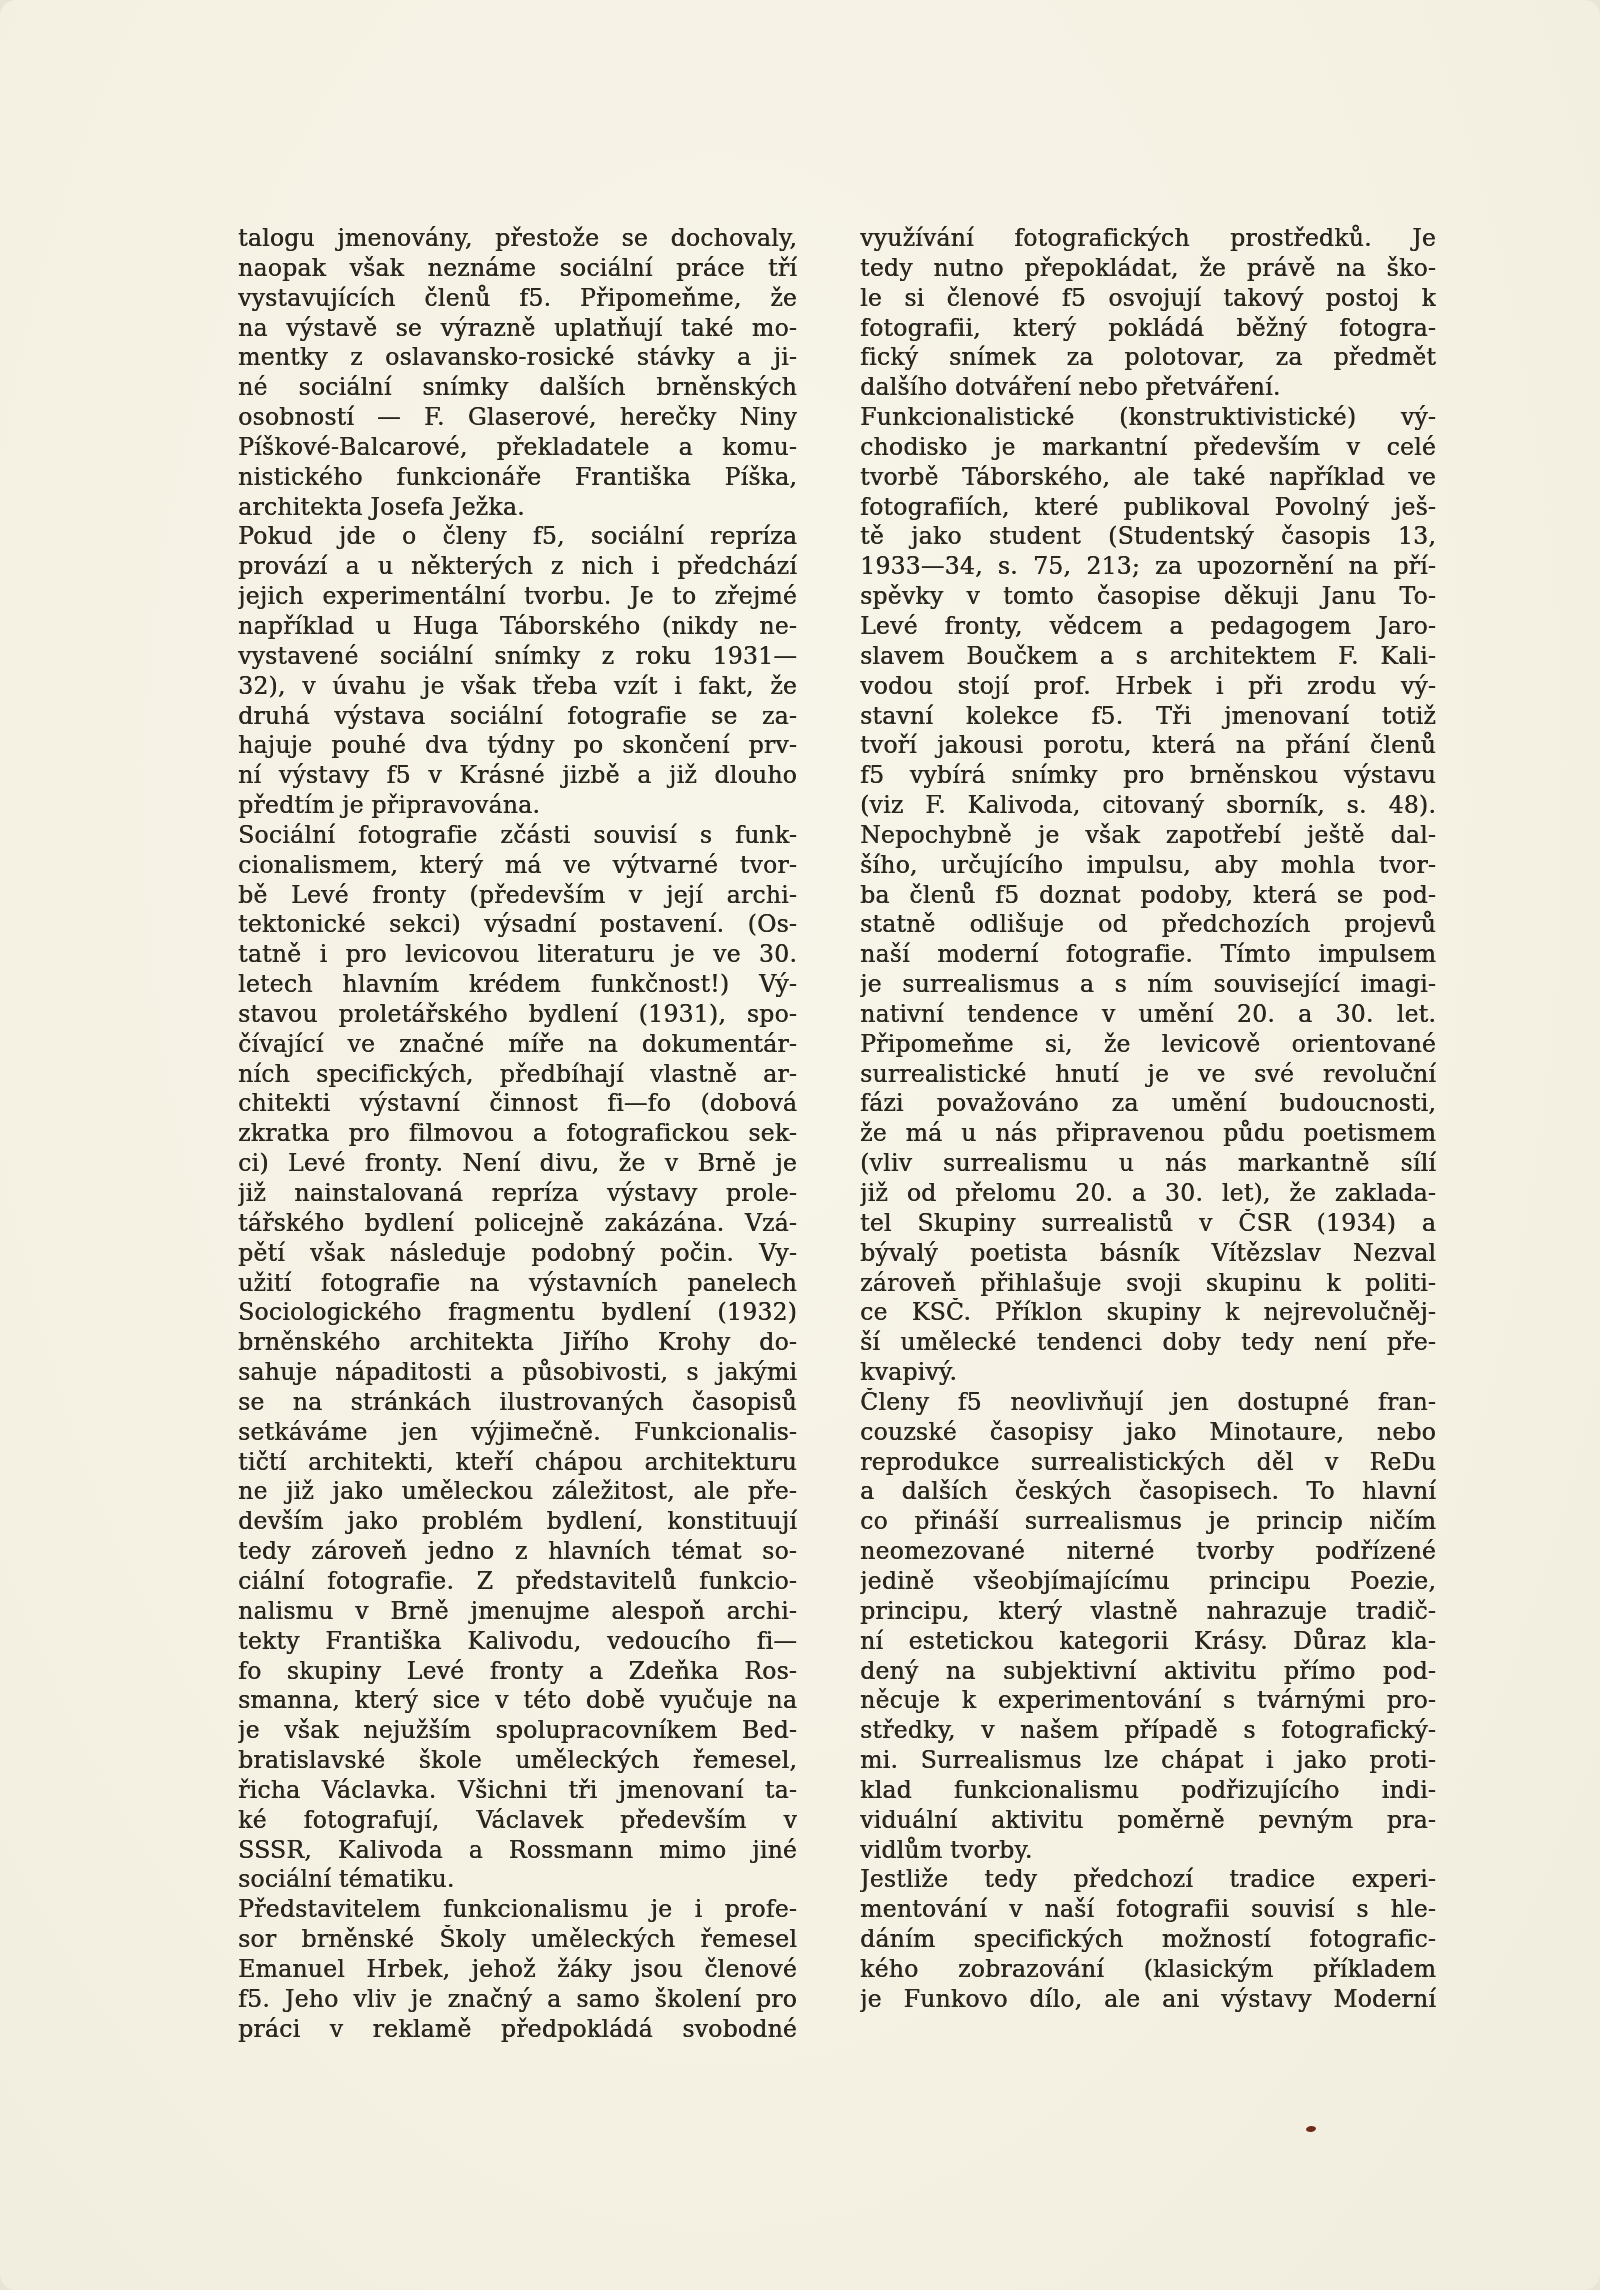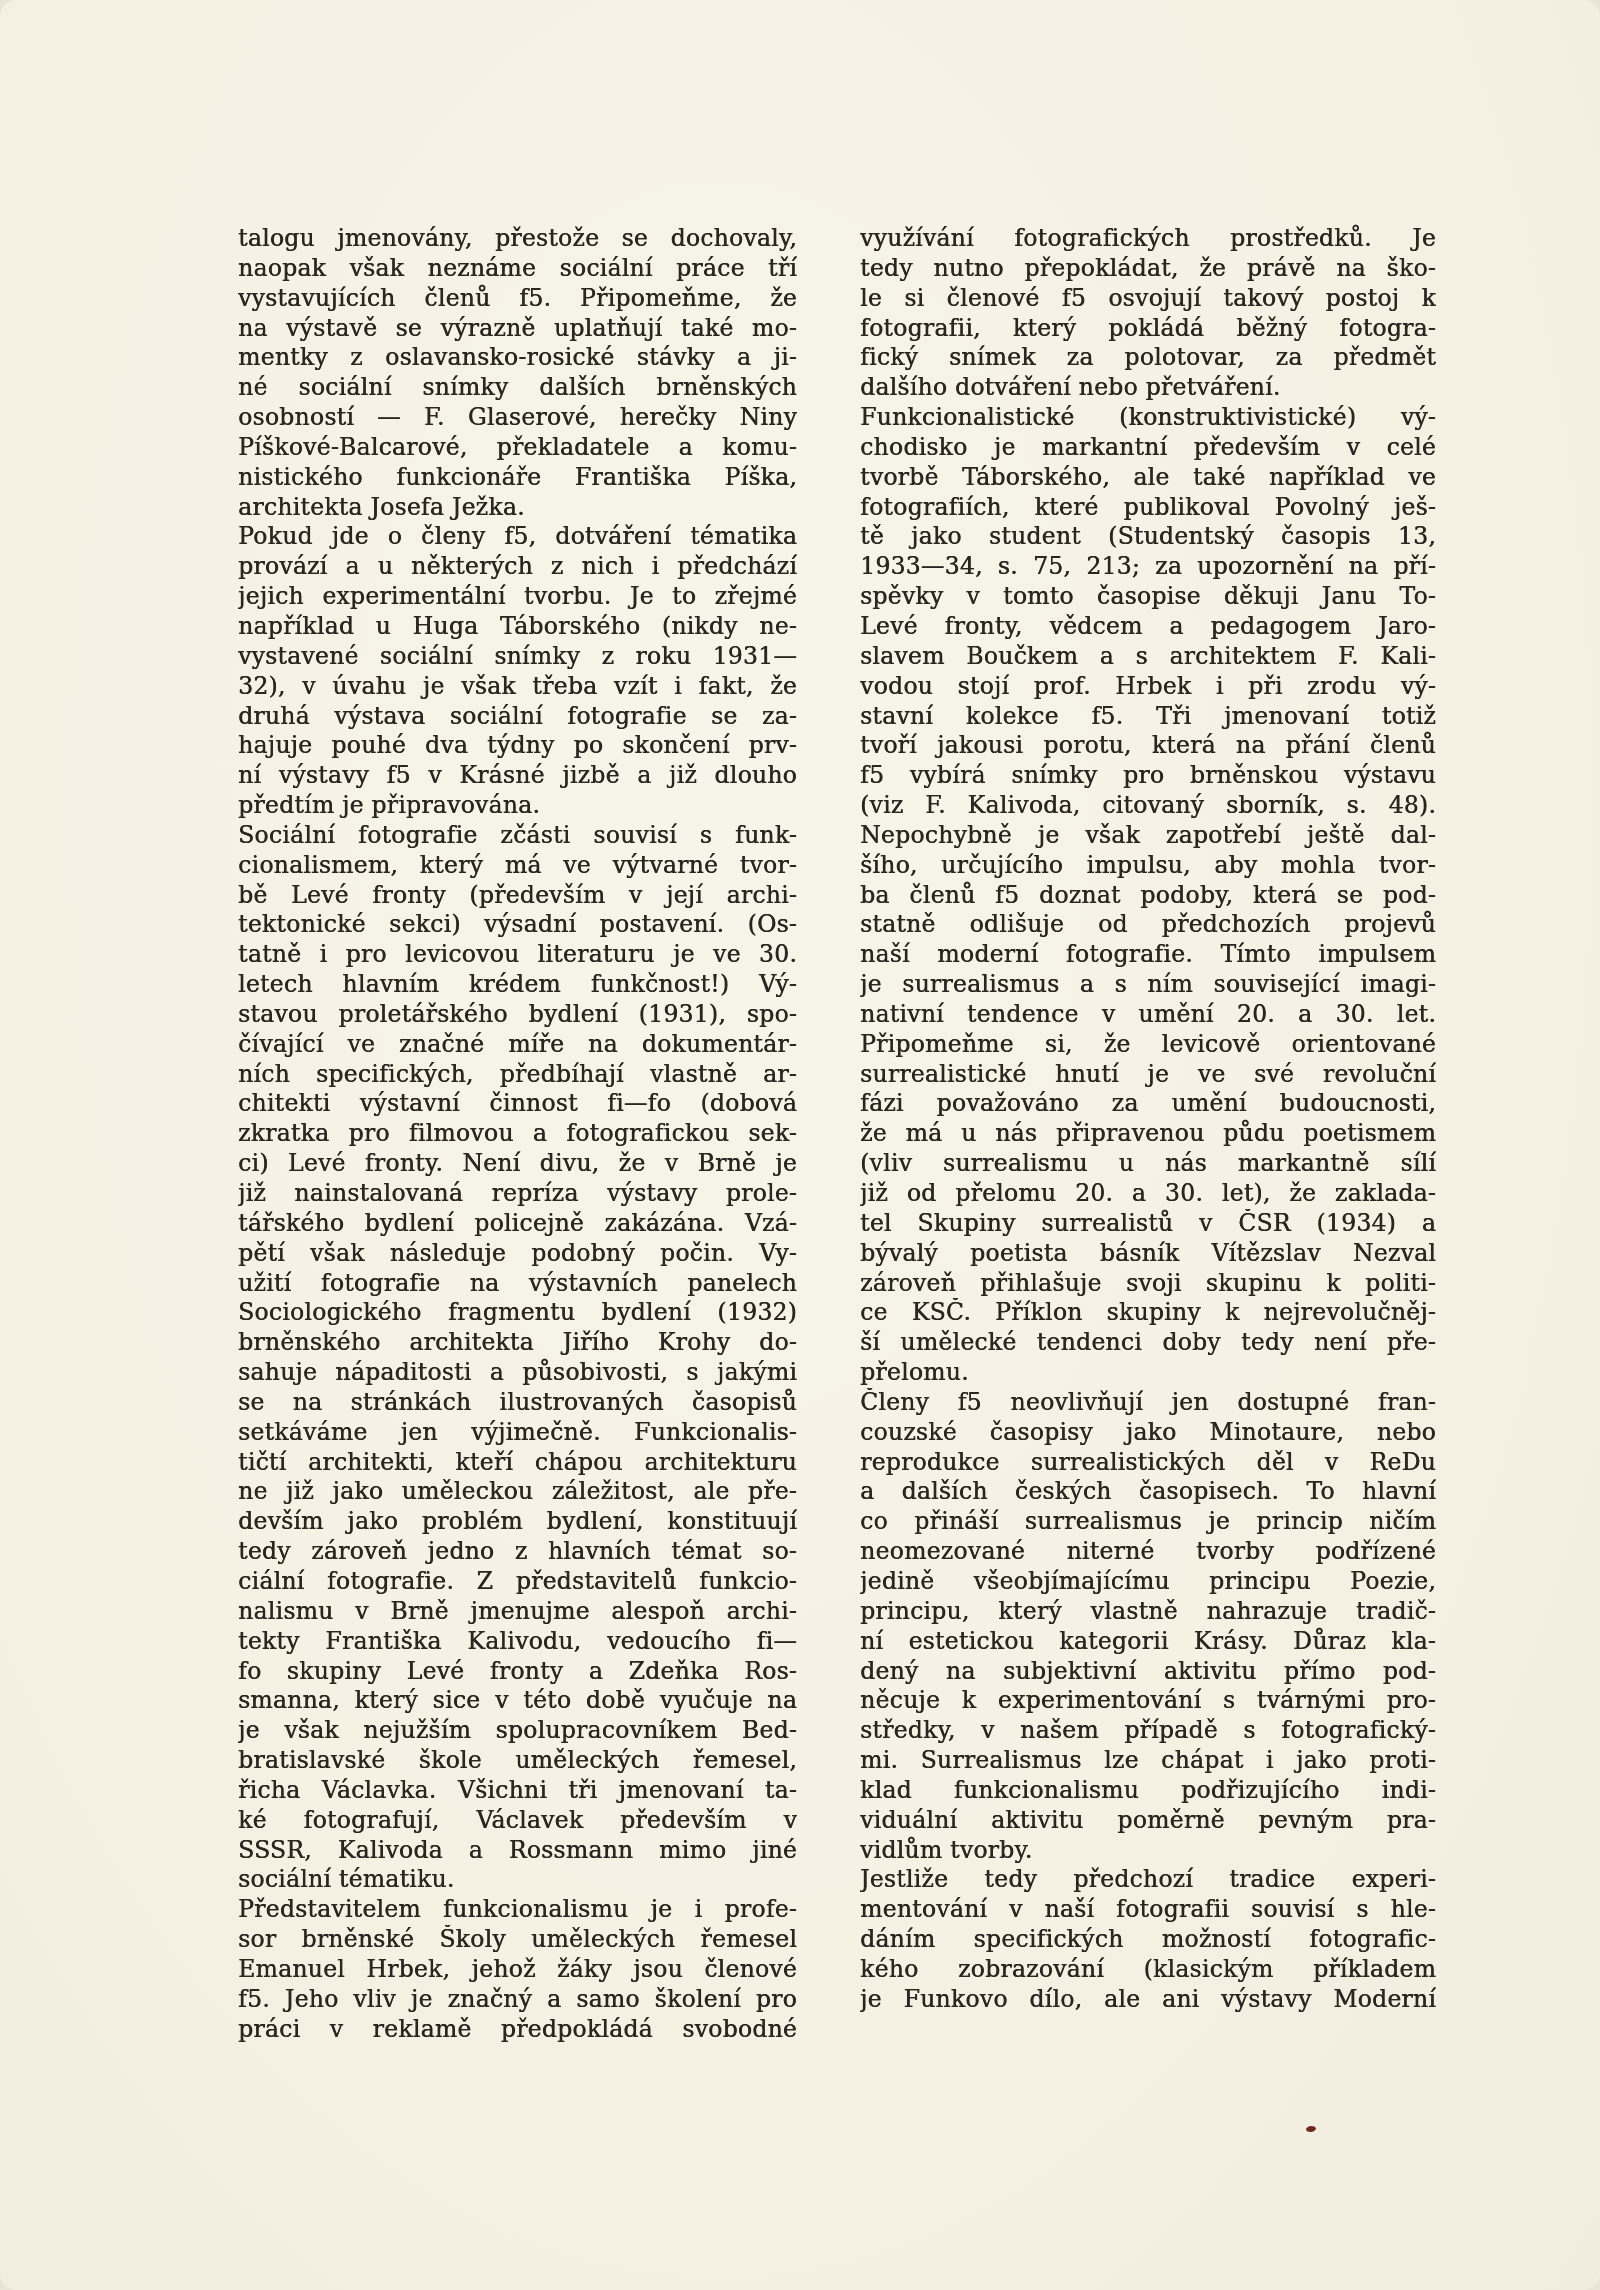--- a/index.html
+++ b/index.html
@@ -58,21 +58,21 @@
       <div class="line">talogu jmenovány, přestože se dochovaly,</div>
       <div class="line">naopak však neznáme sociální práce tří</div>
       <div class="line">vystavujících členů f5. Připomeňme, že</div>
       <div class="line">na výstavě se výrazně uplatňují také mo-</div>
       <div class="line">mentky z oslavansko-rosické stávky a ji-</div>
       <div class="line">né sociální snímky dalších brněnských</div>
       <div class="line">osobností — F. Glaserové, herečky Niny</div>
       <div class="line">Píškové-Balcarové, překladatele a komu-</div>
       <div class="line">nistického funkcionáře Františka Píška,</div>
       <div class="line pend">architekta Josefa Ježka.</div>
-      <div class="line">Pokud jde o členy f5, dotváření tématika</div>
+      <div class="line">Pokud jde o členy f5, sociální repríza</div>
       <div class="line">provází a u některých z nich i předchází</div>
       <div class="line">jejich experimentální tvorbu. Je to zřejmé</div>
       <div class="line">například u Huga Táborského (nikdy ne-</div>
       <div class="line">vystavené sociální snímky z roku 1931—</div>
       <div class="line">32), v úvahu je však třeba vzít i fakt, že</div>
       <div class="line">druhá výstava sociální fotografie se za-</div>
       <div class="line">hajuje pouhé dva týdny po skončení prv-</div>
       <div class="line">ní výstavy f5 v Krásné jizbě a již dlouho</div>
       <div class="line pend">předtím je připravována.</div>
       <div class="line">Sociální fotografie zčásti souvisí s funk-</div>
@@ -149,21 +149,21 @@
       <div class="line">surrealistické hnutí je ve své revoluční</div>
       <div class="line">fázi považováno za umění budoucnosti,</div>
       <div class="line">že má u nás připravenou půdu poetismem</div>
       <div class="line">(vliv surrealismu u nás markantně sílí</div>
       <div class="line">již od přelomu 20. a 30. let), že zaklada-</div>
       <div class="line">tel Skupiny surrealistů v ČSR (1934) a</div>
       <div class="line">bývalý poetista básník Vítězslav Nezval</div>
       <div class="line">zároveň přihlašuje svoji skupinu k politi-</div>
       <div class="line">ce KSČ. Příklon skupiny k nejrevolučněj-</div>
       <div class="line">ší umělecké tendenci doby tedy není pře-</div>
-      <div class="line pend">přelomu.</div>
+      <div class="line pend">kvapivý.</div>
       <div class="line">Členy f5 neovlivňují jen dostupné fran-</div>
       <div class="line">couzské časopisy jako Minotaure, nebo</div>
       <div class="line">reprodukce surrealistických děl v ReDu</div>
       <div class="line">a dalších českých časopisech. To hlavní</div>
       <div class="line">co přináší surrealismus je princip ničím</div>
       <div class="line">neomezované niterné tvorby podřízené</div>
       <div class="line">jedině všeobjímajícímu principu Poezie,</div>
       <div class="line">principu, který vlastně nahrazuje tradič-</div>
       <div class="line">ní estetickou kategorii Krásy. Důraz kla-</div>
       <div class="line">dený na subjektivní aktivitu přímo pod-</div>

